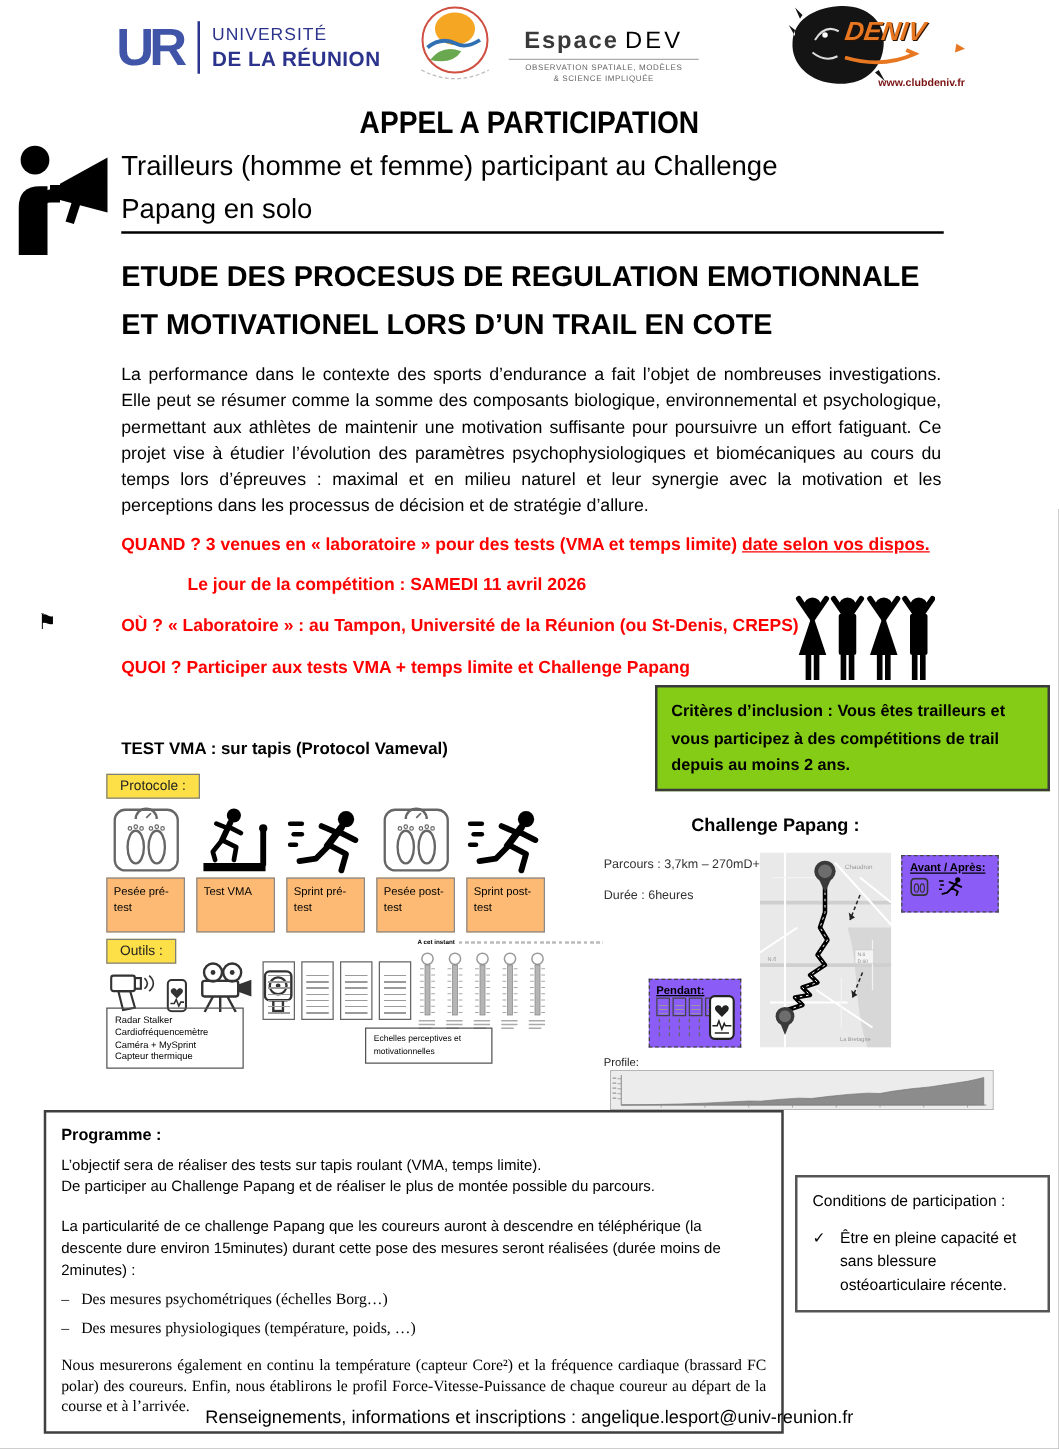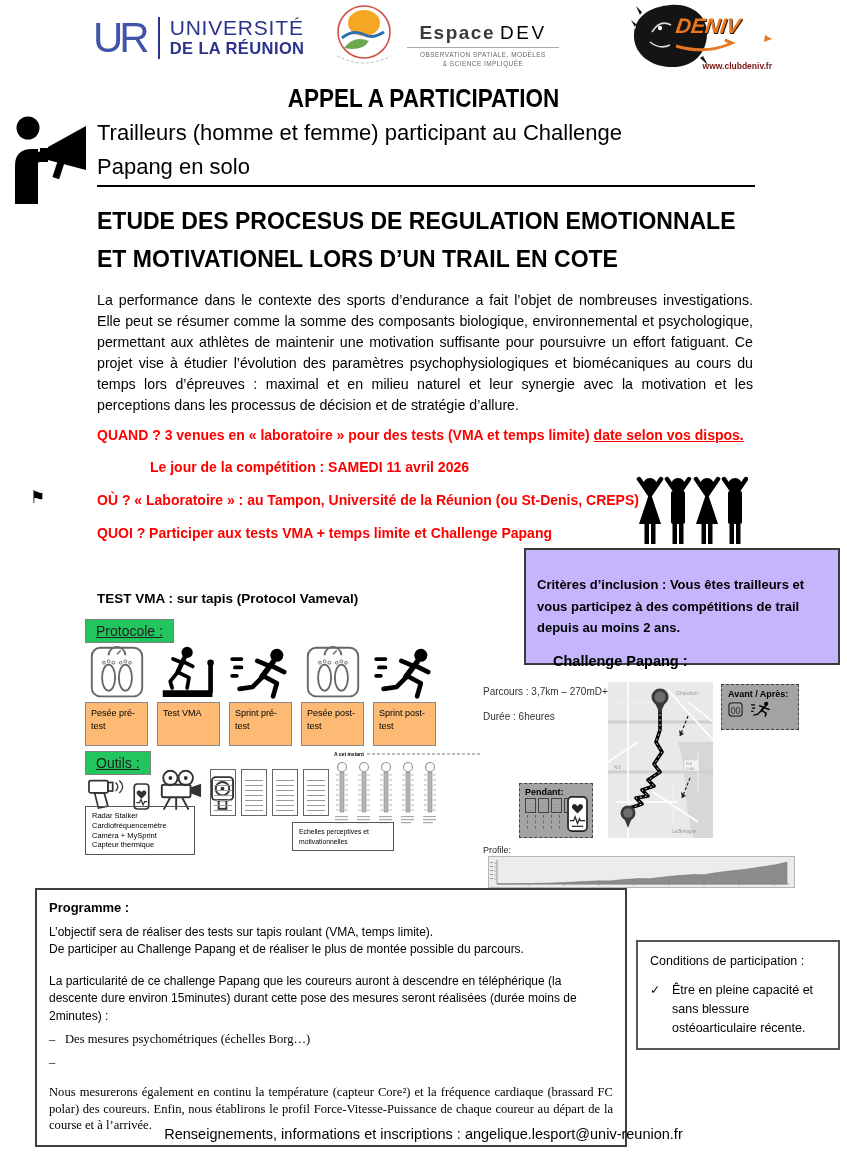--- a/index.html
+++ b/index.html
@@ -1,23 +1,23 @@
 <!DOCTYPE html>
 <html><head>
 <meta charset="utf-8">
 <style>
   html,body{margin:0;padding:0;background:#888;}
   .page{position:relative;width:847px;height:1159px;background:#fff;overflow:hidden;
         font-family:"Liberation Sans",sans-serif;color:#000;}
   .abs{position:absolute;}
   
   .univ-logo{left:93px;top:12px;display:flex;align-items:center;height:52px;}
-  .univ-mono{font-size:42px;font-weight:normal;color:#4054a8;letter-spacing:-4px;line-height:1;}
+  .univ-mono{font-size:42px;font-weight:bold;color:#4054a8;letter-spacing:-4px;line-height:1;}
   .univ-bar{width:2px;height:42px;background:#2b338c;margin:0 10px 0 12px;}
-  .univ-l1{font-size:21px;color:#2b338c;letter-spacing:.8px;line-height:21px;}
+  .univ-l1{font-size:14px;color:#2b338c;letter-spacing:.8px;line-height:21px;}
   .univ-l2{font-size:16.5px;color:#2b338c;font-weight:bold;letter-spacing:.4px;line-height:21px;}
   .ed-logo{left:333px;top:4px;display:flex;align-items:flex-start;}
   .ed-right{margin-left:8px;width:160px;text-align:center;}
   .ed-name{font-size:19px;letter-spacing:1.5px;margin-top:18px;}
   .ed-name .b{font-weight:bold;color:#3a3a3a;}
   .ed-name .r{color:#000000;margin-left:5px;letter-spacing:2.5px;}
   .ed-rule{height:1px;background:#aaa;margin:3px 4px 3px 4px;}
   .ed-tag{font-size:6.4px;color:#666;letter-spacing:.5px;line-height:8.5px;}
   .deniv{left:630px;top:2px;width:142px;height:72px;}
   .deniv-name{position:absolute;left:46px;top:12px;font-size:21px;font-style:italic;font-weight:bold;
@@ -28,43 +28,43 @@
               transform:scaleX(.9);letter-spacing:0;}
   .subtitle{left:97px;top:116px;font-size:22px;line-height:33.5px;white-space:nowrap;}
   .subtitle-rule{left:97px;top:185px;width:658px;border-top:2px solid #000;}
   .study-title{left:97px;top:203px;font-size:23px;font-weight:bold;line-height:37.5px;white-space:nowrap;}
   .intro{left:97px;top:290px;width:656px;font-size:14.2px;line-height:20.9px;text-align:justify;}
   .red{color:#ff0000;font-weight:bold;font-size:14px;white-space:nowrap;}
   .u{text-decoration:underline;}
   .flag{left:30px;top:487px;font-size:17px;}
   
   .inclusion{left:524px;top:548px;width:316px;box-sizing:border-box;border:2px solid #3a3a3a;
-             padding:24px 11px;font-size:13px;font-weight:bold;line-height:21.5px;background:#c4b5fd;}
+             padding:8px 11px;font-size:13px;font-weight:bold;line-height:21.5px;background:#84cc16;}
   .test-heading{left:97px;top:591px;font-size:13.5px;font-weight:bold;}
-  .chip{background:#22c55e;border:1px solid #7f7f7f;font-size:14px;color:#222;padding:3px 10px;text-decoration:underline;}
+  .chip{background:#fde047;border:1px solid #7f7f7f;font-size:11px;color:#222;padding:3px 10px;}
   .steps{left:85px;top:644px;display:flex;gap:9px;}
   .step{width:63px;}
   .step-icon{height:58px;display:flex;align-items:center;justify-content:center;}
   .step-label{border:1px solid #888;min-height:34px;padding:4px 5px;font-size:9px;line-height:13px;background:#fdba74;}
   .tools-icons{left:88px;top:770px;display:flex;gap:7px;align-items:flex-end;height:40px;}
   .tools-box{left:85px;top:806px;width:96px;border:1px solid #555;padding:4px 6px;font-size:7.5px;line-height:9.8px;}
   .sheets{left:210px;top:769px;display:flex;gap:5px;}
   .sheet{box-sizing:border-box;width:26px;height:47px;border:1px solid #666;
          padding:6px 3px 3px;background:repeating-linear-gradient(to bottom,transparent 0 4px,#9a9a9a 4px 5px) content-box;}
   .sheet.mini{width:11px;height:15px;padding:3px 1px 1px;border-color:#444;
          background:repeating-linear-gradient(to bottom,transparent 0 2px,#9a9a9a 2px 3px) content-box;}
   .echelles{left:334px;top:751px;width:148px;}
   .ech-head{font-size:5px;font-weight:bold;display:flex;align-items:center;gap:3px;}
   .ech-squiggle{flex:1;height:2px;background:repeating-linear-gradient(to right,#bbb 0 3px,transparent 3px 5px);}
   .ech-row{display:flex;gap:6px;margin-top:4px;}
   .caption-box{left:292px;top:822px;width:88px;border:1px solid #555;padding:4px 6px;font-size:6.8px;line-height:9.5px;}
   
   .chal-heading{left:553px;top:653px;font-size:14.5px;font-weight:bold;}
   .chal-meta{left:483px;font-size:10px;color:#333;}
-  .dashed-box{box-sizing:border-box;border:1.5px dashed #444;background:#a3a3a3;font-size:9px;font-weight:bold;}
+  .dashed-box{box-sizing:border-box;border:1.5px dashed #444;background:#8b5cf6;font-size:9px;font-weight:bold;text-decoration:underline;}
   .avant{left:721px;top:684px;width:78px;height:46px;padding:4px 6px;}
   .avant-icons{display:flex;gap:8px;align-items:center;margin-top:2px;}
   .pendant{left:519px;top:783px;width:74px;height:55px;padding:3px 5px;position:absolute;}
   .pend-sheets{display:flex;gap:2px;margin-top:1px;}
   .pend-bars{display:flex;gap:6px;margin-top:2px;margin-left:2px;}
   .pend-bar{width:1px;height:14px;border-left:1px dashed #666;}
   .profile-label{left:483px;top:845px;font-size:9px;color:#222;}
   .profile-wrap{left:488px;top:856px;border:1px solid #b5b5b5;line-height:0;}
   
   .programme{left:35px;top:888px;width:592px;box-sizing:border-box;border:2px solid #3f3f3f;
@@ -455,20 +455,21 @@
     <div class="prog-h">Programme :</div>
     <div>L’objectif sera de réaliser des tests sur tapis roulant (VMA, temps limite).</div>
     <div>De participer au Challenge Papang et de réaliser le plus de montée possible du parcours.</div>
     <div class="prog-p3">La particularité de ce challenge Papang que les coureurs auront à descendre en téléphérique (la descente dure environ 15minutes) durant cette pose des mesures seront réalisées (durée moins de 2minutes) :</div>
     <div class="bullet serif">
         <span class="dash">–</span>
         <span>Des mesures psychométriques (échelles Borg…)</span>
       </div>
     <div class="bullet serif">
         <span class="dash">–</span>
+        <span>Des mesures physiologiques (température, poids, …)</span>
       </div>
     <div class="prog-p4 serif">Nous mesurerons également en continu la température (capteur Core²) et la fréquence cardiaque (brassard FC polar) des coureurs. Enfin, nous établirons le profil Force-Vitesse-Puissance de chaque coureur au départ de la course et à l’arrivée.</div>
   </div>
 
   <div class="abs conditions">
     <div>Conditions de participation :</div>
     <div class="cond-item">
         <span class="chk">✓</span>
         <span>Être en pleine capacité et sans blessure ostéoarticulaire récente.</span>
       </div>

